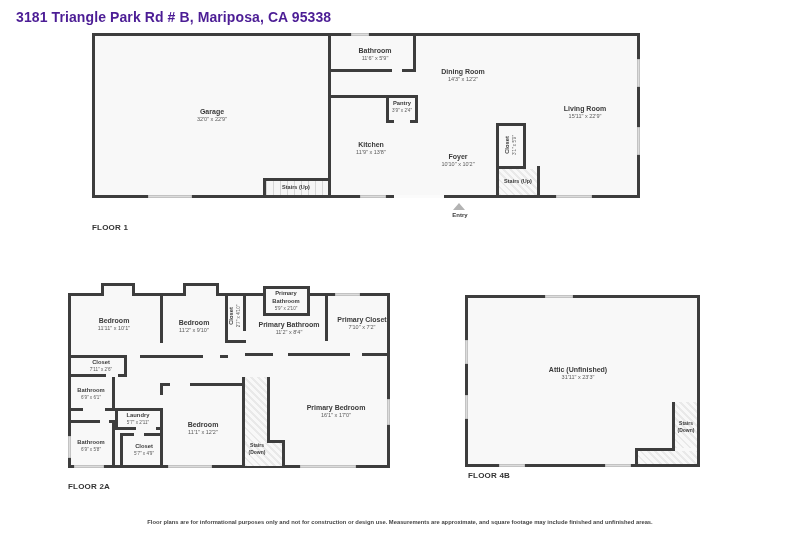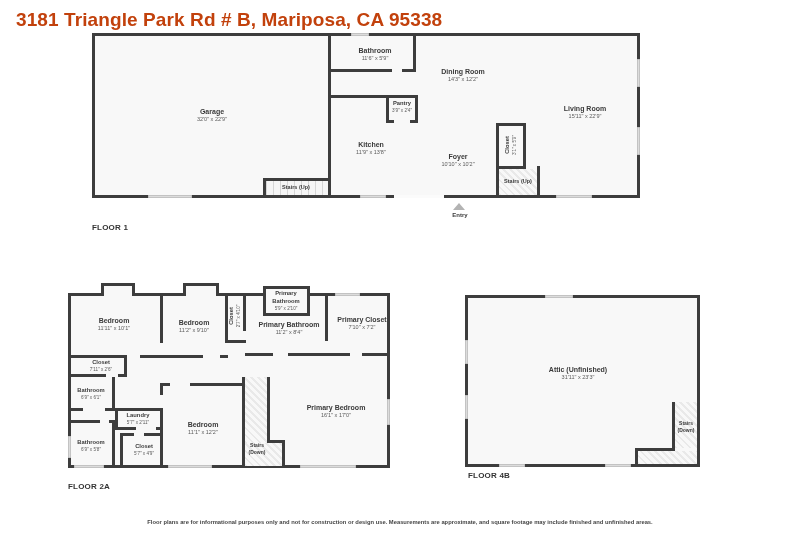--- a/index.html
+++ b/index.html
@@ -1,19 +1,19 @@
 <!DOCTYPE html>
 <html><head>
 <meta charset="utf-8">
 <style>
   *{margin:0;padding:0;box-sizing:border-box}
   html,body{width:800px;height:533px}
   body{background:#fff;font-family:"Liberation Sans",sans-serif;position:relative;overflow:hidden}
   .page{position:absolute;inset:0}
-  .title{position:absolute;left:16px;top:9px;font-size:19px;font-weight:bold;color:#c2410c;letter-spacing:.1px}
+  .title{position:absolute;left:16px;top:9px;font-size:14px;font-weight:bold;color:#4c1d95;letter-spacing:.1px}
   .floor{position:absolute}
   .outer{position:absolute;border:3px solid #3d3d3d;background:#f8f8f8}
   .wall{position:absolute;background:#3d3d3d;z-index:3}
   .roombox{position:absolute;border:3px solid #3d3d3d;background:#f8f8f8;z-index:2}
   .bump{position:absolute;border:3px solid #3d3d3d;border-bottom:none;background:#f8f8f8;z-index:2}
   .win{position:absolute;background:#dcdcdc;box-shadow:inset 0 0 0 .5px #a9a9a9;z-index:4}
   .opening{position:absolute;background:#fbfbfb;z-index:4}
   .stairs{position:absolute;z-index:2;background:repeating-linear-gradient(45deg,#e9e9e9 0 2px,#f8f8f8 2px 5px)}
   .treads{background:repeating-linear-gradient(90deg,#d5d5d5 0 1px,#f5f5f5 1px 7px)}
   .lbl{position:absolute;transform:translate(-50%,-50%);text-align:center;white-space:nowrap;z-index:5;color:#3a3a3a}

